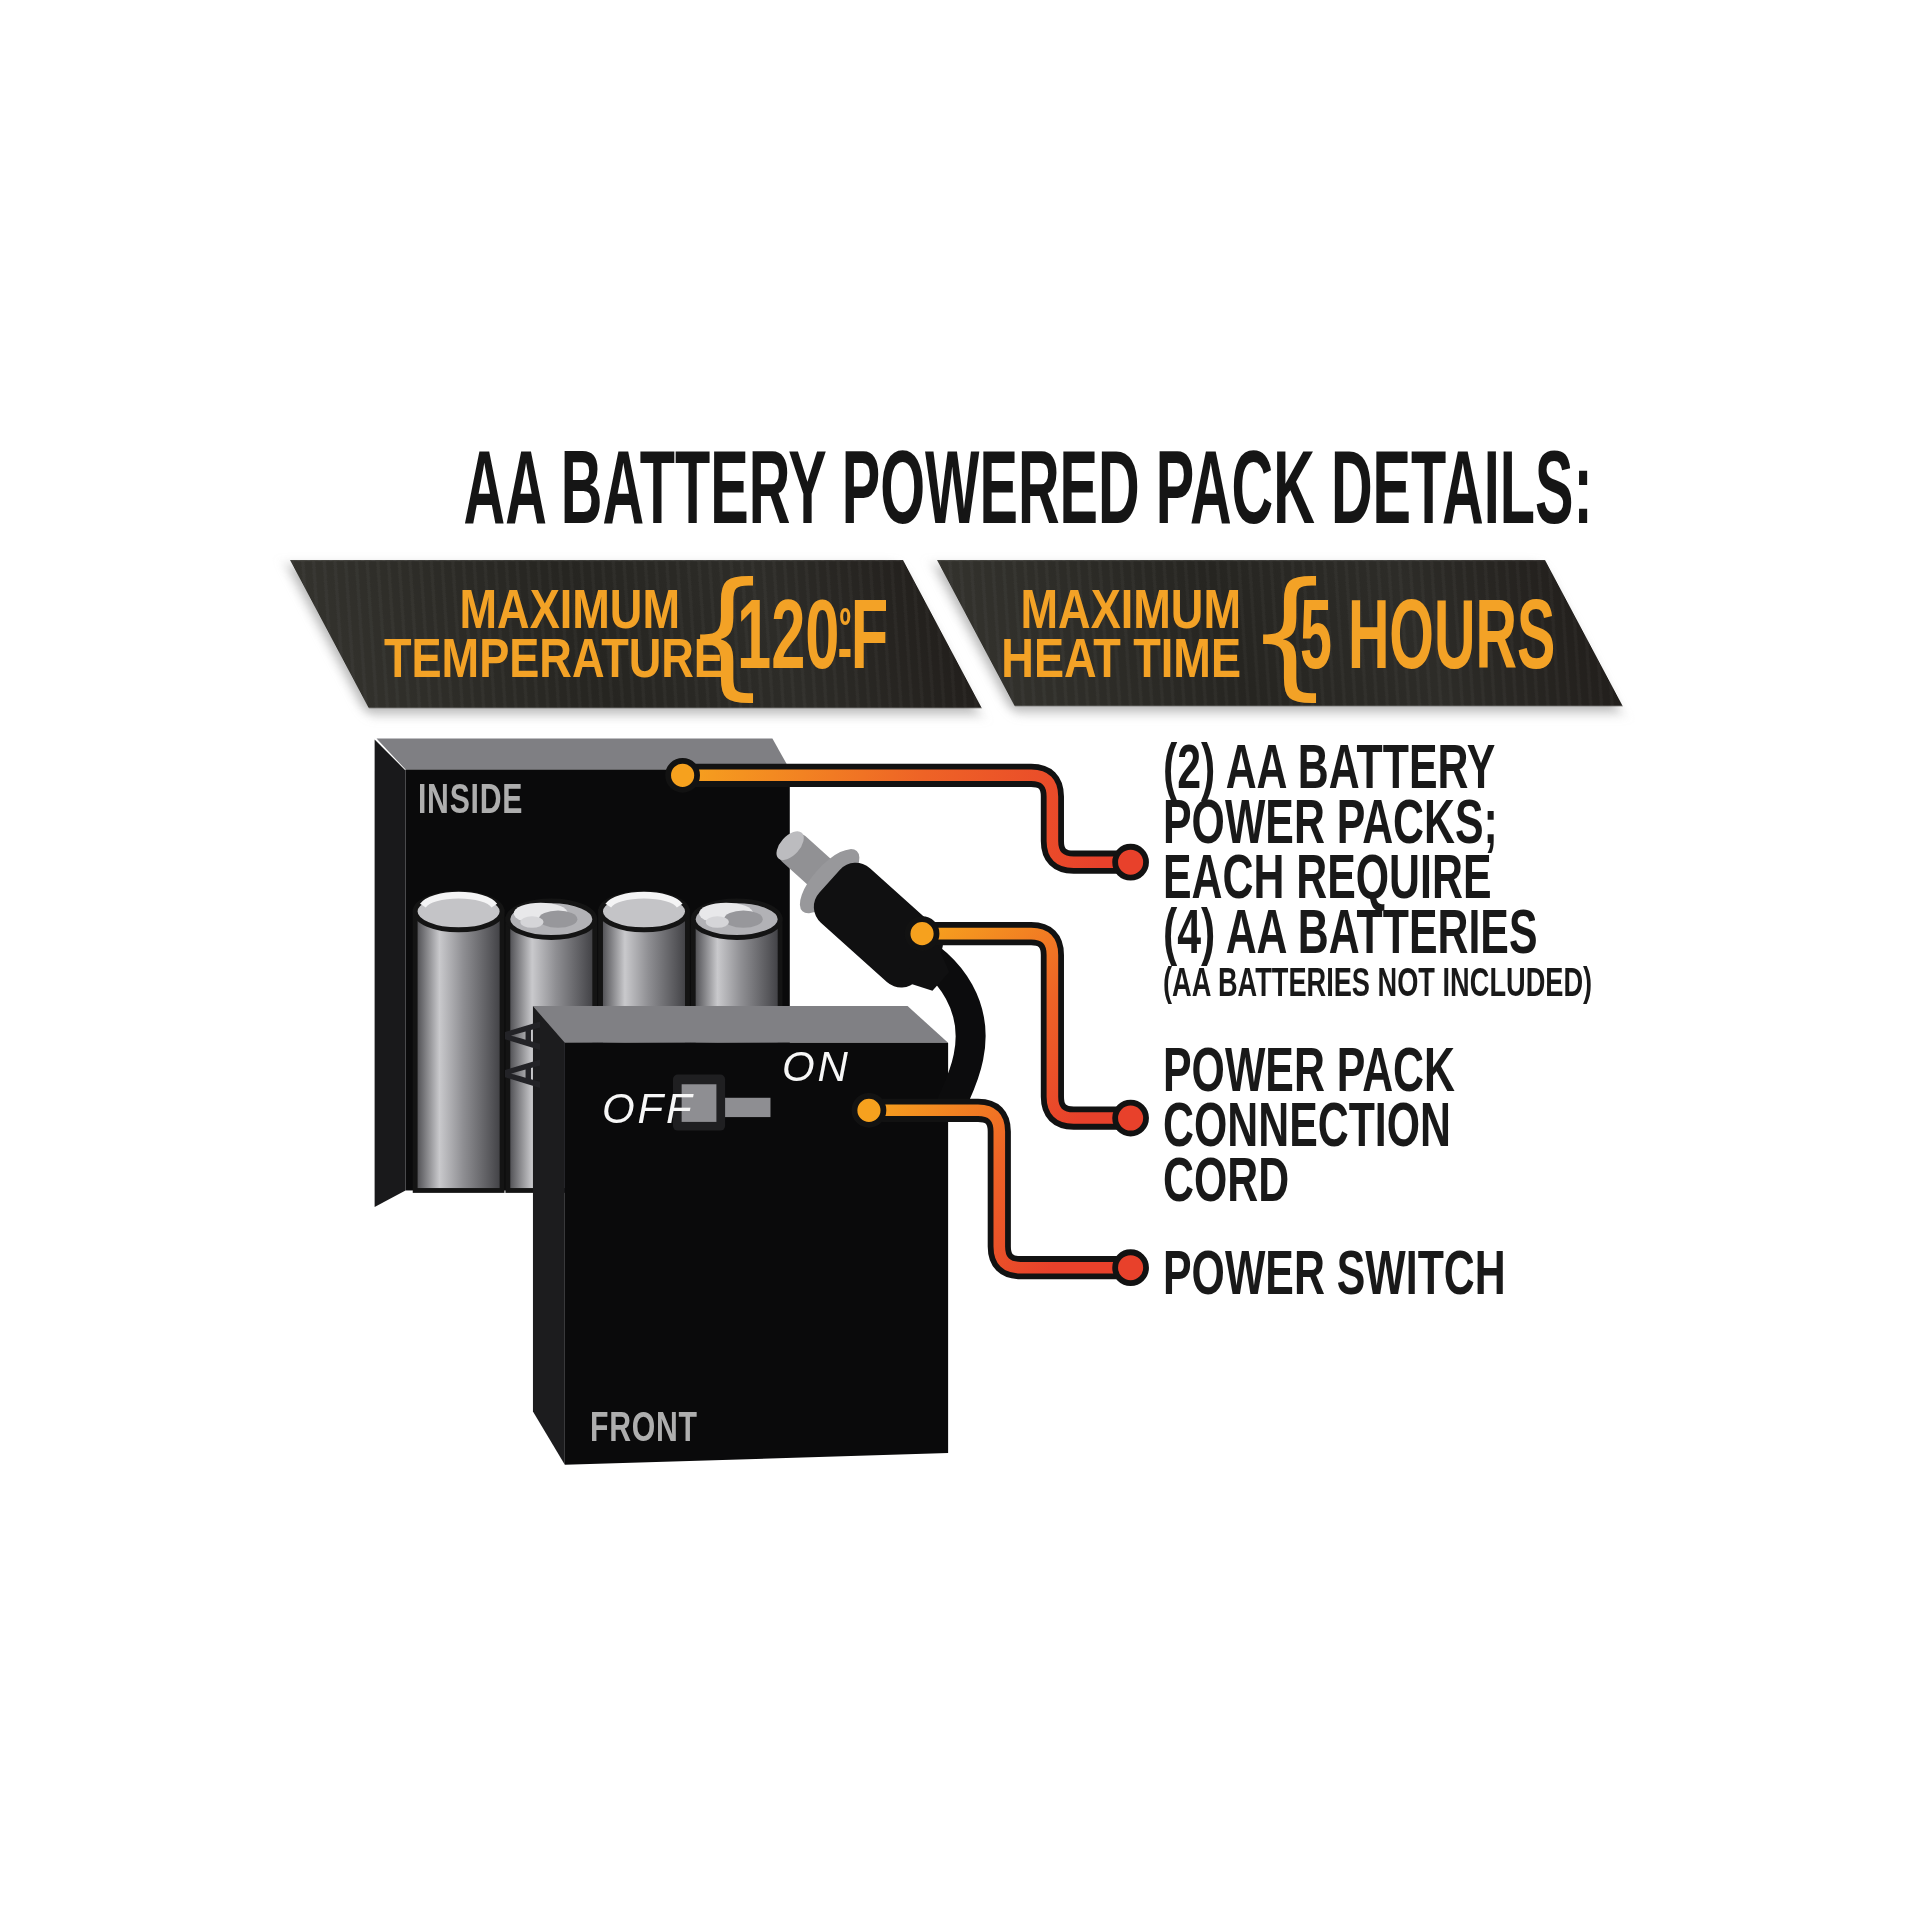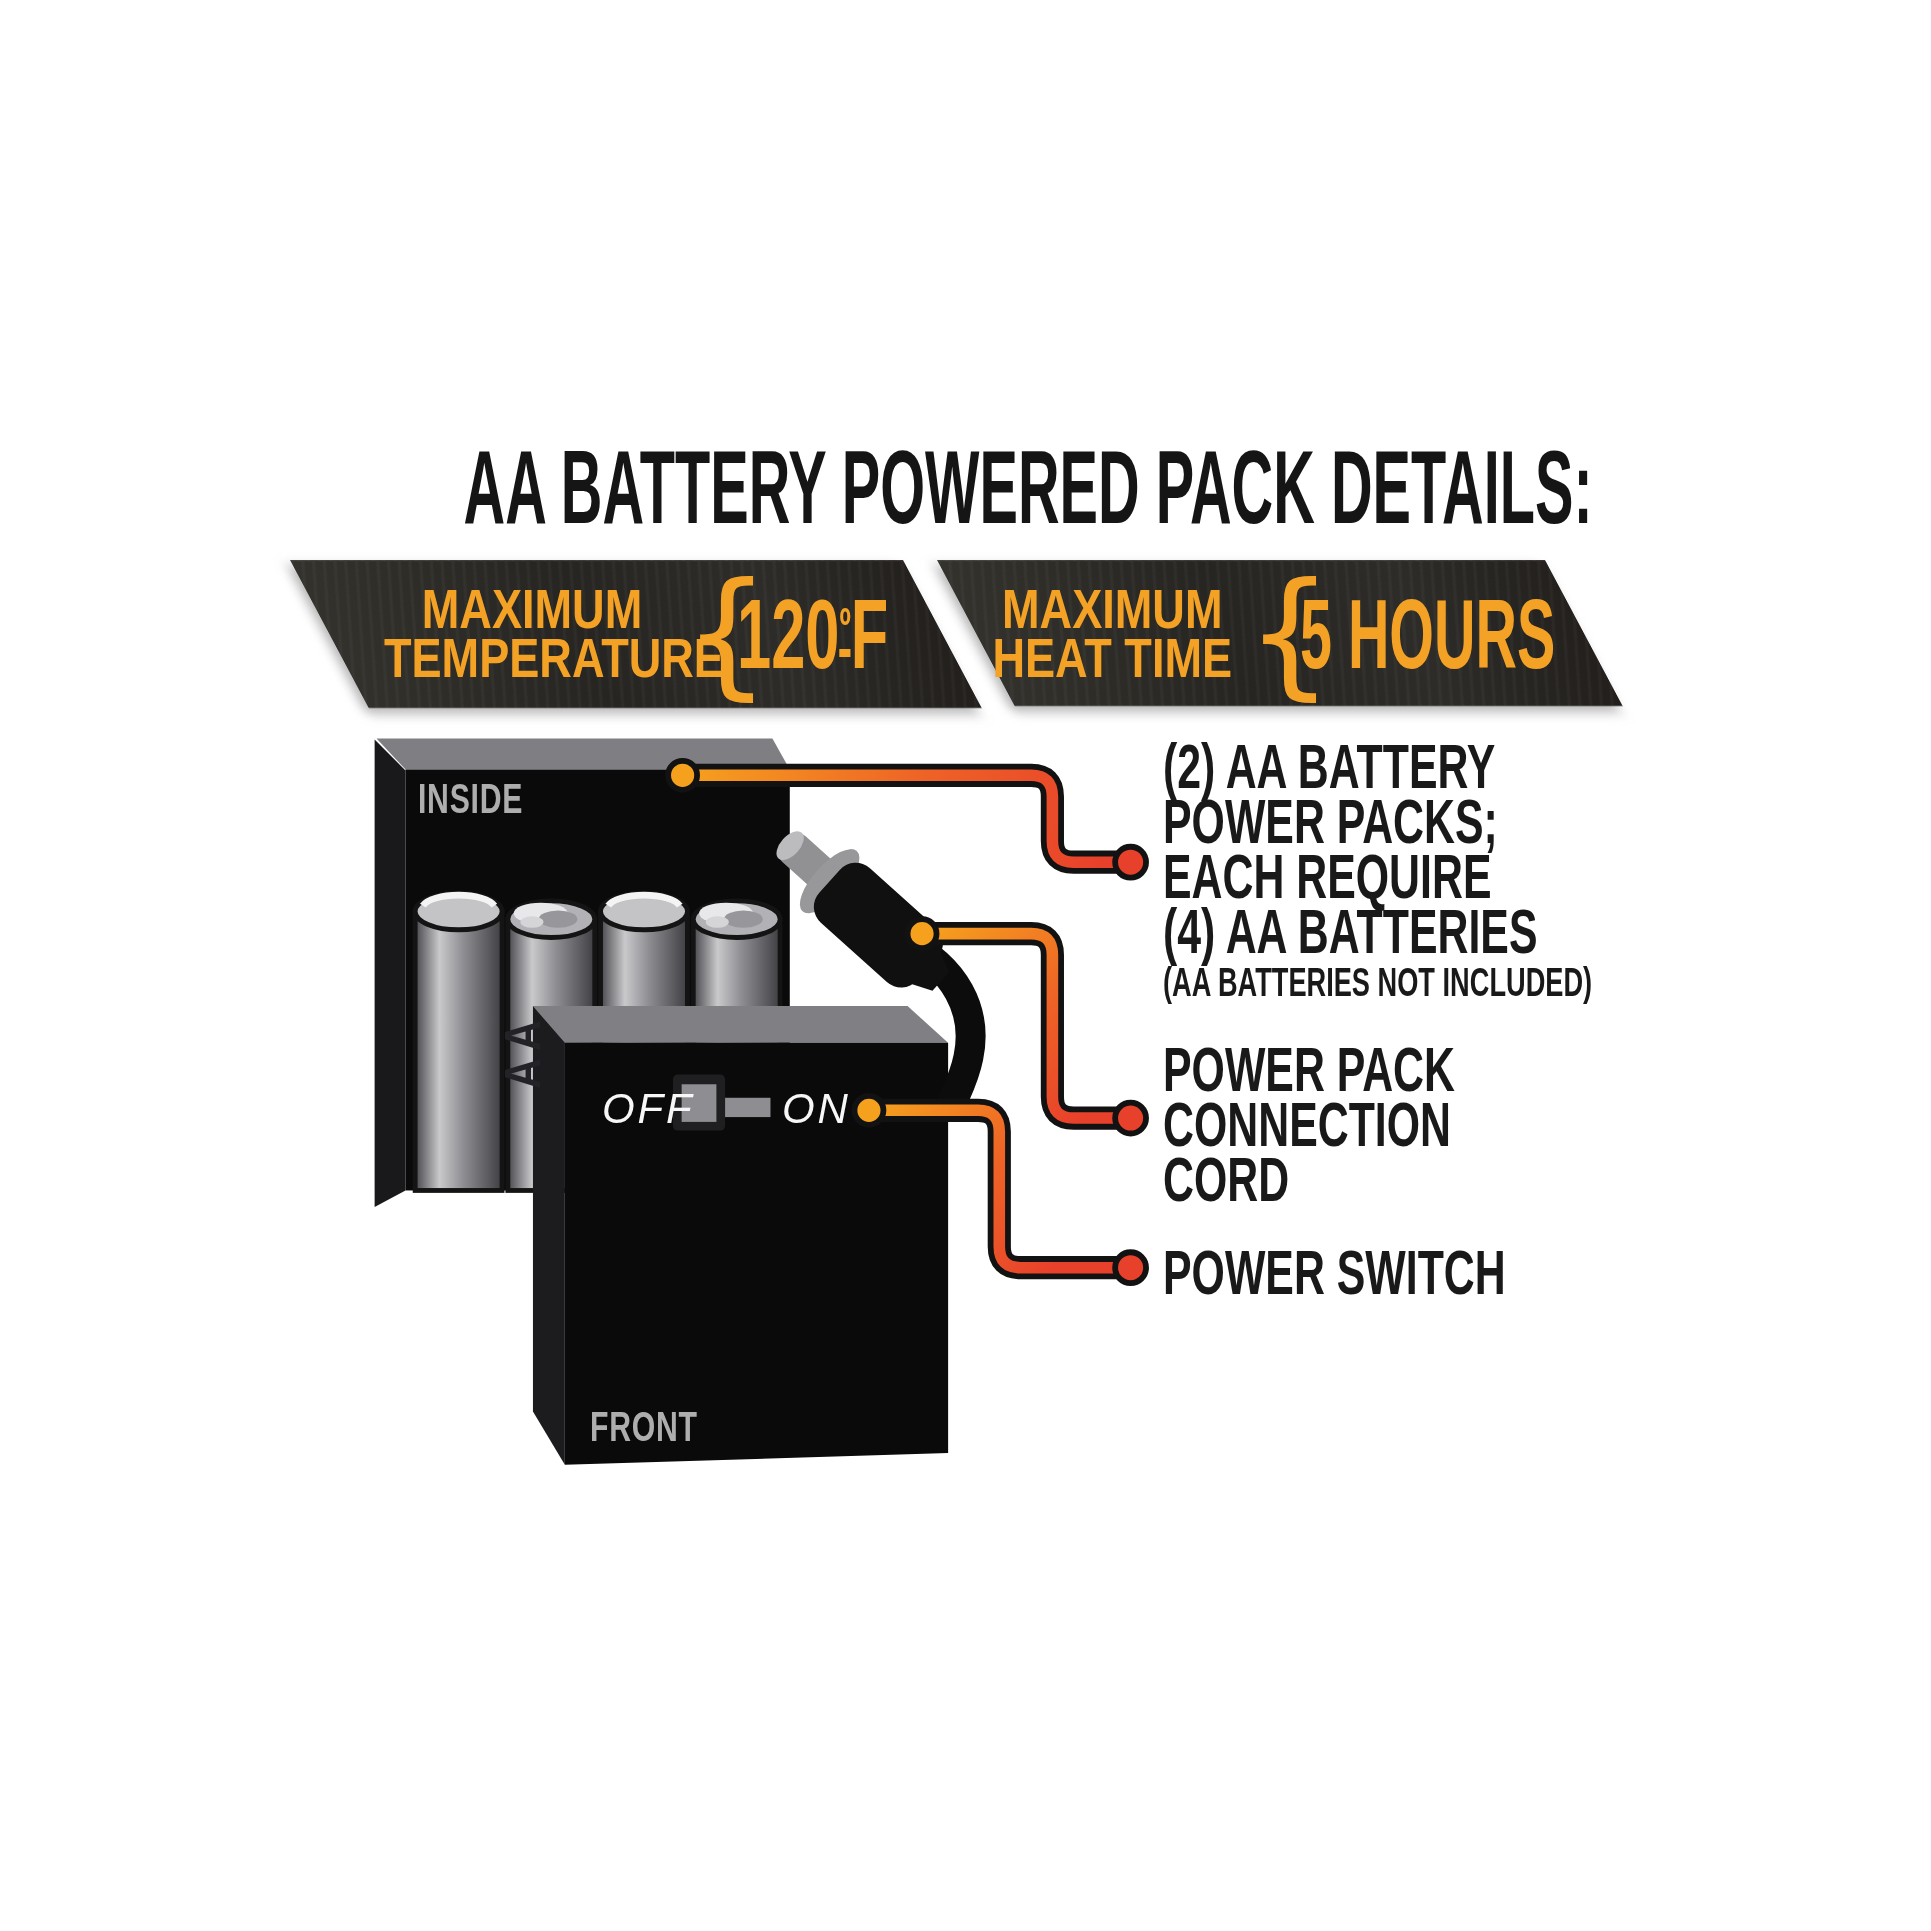--- a/index.html
+++ b/index.html
@@ -15,21 +15,21 @@
   
   .badge-bg{position:absolute;transform:skewX(28deg);transform-origin:0 0;
     background:
       repeating-linear-gradient(115deg, rgba(255,255,255,0.03) 0 2.9px, rgba(0,0,0,0) 2.9px 9.7px),
       linear-gradient(100deg,#33322d,#262521 42%,#2d2c28 72%,#221f1c);
     border-top:1.9px solid rgba(255,255,255,0.10);
     filter:drop-shadow(-5.8px 6.8px 5.8px rgba(125,125,125,0.55));}
   .badge1{left:290px;top:560px;width:613px;height:147px;}
   .badge2{left:937px;top:560px;width:608px;height:145px;}
 
-  .badge-label{position:absolute;text-align:center;font-weight:700;
+  .badge-label{position:absolute;text-align:right;font-weight:700;
        font-size:55px;line-height:49px;color:#F3A226;}
   .badge-label span{display:block;transform:scaleX(0.82);transform-origin:right center;
        white-space:nowrap;}
   .brace{position:absolute;color:#F3A226;font-family:"DejaVu Sans",sans-serif;
        font-size:137px;line-height:114px;font-weight:400;}
   .badge-value{position:absolute;color:#F3A226;font-weight:700;font-size:99px;line-height:1;
        white-space:nowrap;transform:scaleX(0.62);transform-origin:left top;}
   .deg{display:inline-block;font-size:50px;vertical-align:0.50em;
        border-bottom:8.7px solid #F3A226;line-height:0.9;}
 
@@ -189,21 +189,21 @@
   </div>
   <div class="brace" style="left:1246px;top:576px;">{</div>
   <div class="badge-value" style="left:1300px;top:584px;transform:scaleX(0.58);">
     <span>5 HOURS</span>
   </div>
 
   <div class="boxlabel" style="left:418px;top:778px;">INSIDE</div>
   <div class="boxlabel" style="left:590px;top:1406px;">FRONT</div>
   <div class="aa-label">AA</div>
   <div class="switchlabel" style="left:602px;top:1088px;">OFF</div>
-  <div class="switchlabel" style="left:782px;top:1088px;">ON</div>
+  <div class="switchlabel" style="left:782px;top:1046px;">ON</div>
 
   <div class="co" style="top:739px;">
     <div>(2) AA BATTERY</div>
     <div>POWER PACKS;</div>
     <div>EACH REQUIRE</div>
     <div>(4) AA BATTERIES</div>
   </div>
   <div class="co-note" style="top:962px;">(AA BATTERIES NOT INCLUDED)</div>
 
   <div class="co" style="top:1042px;">

